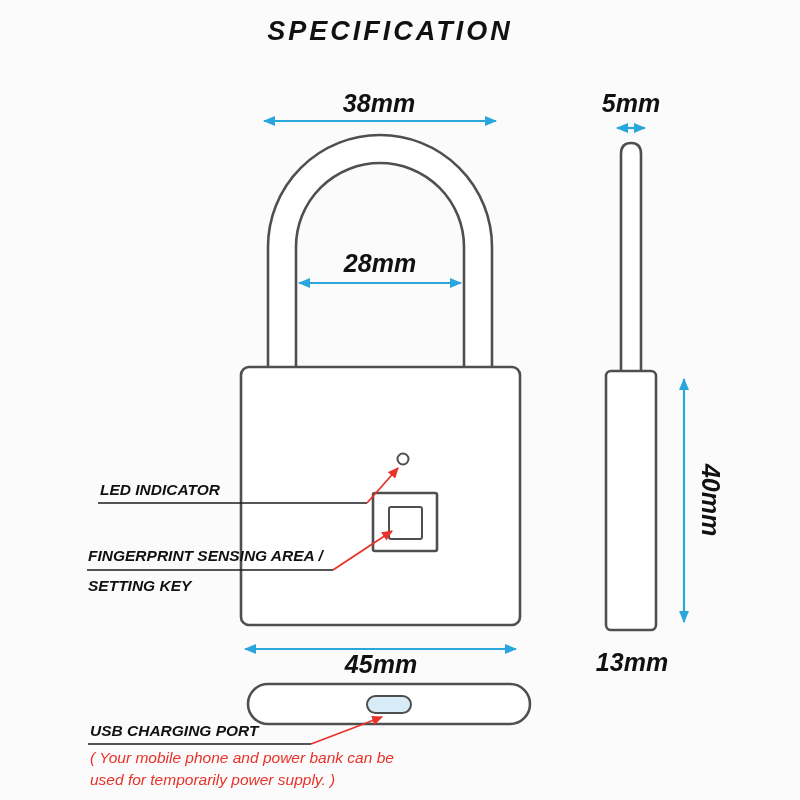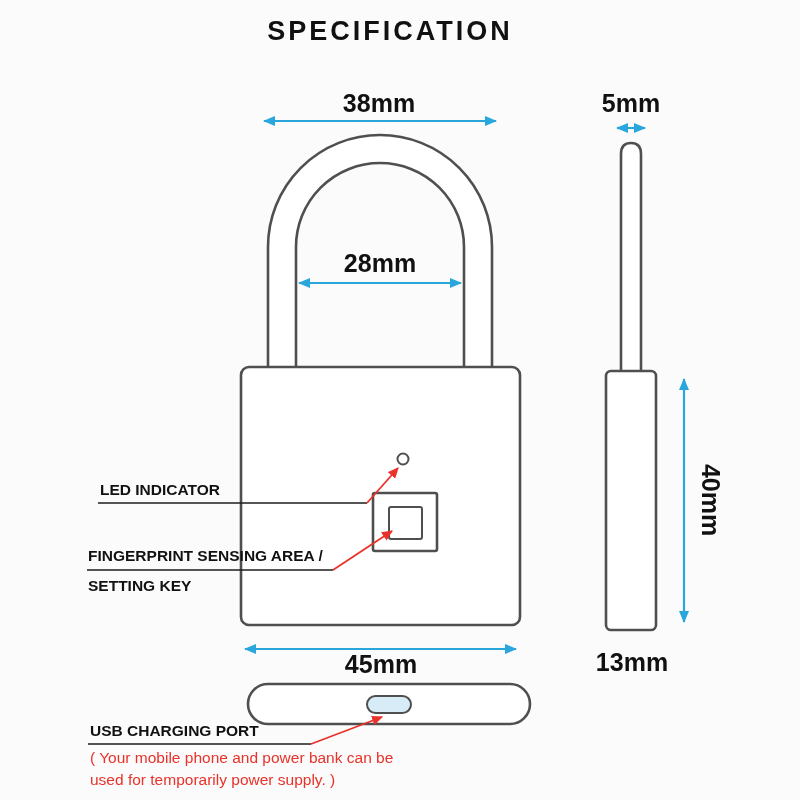--- a/index.html
+++ b/index.html
@@ -3,21 +3,21 @@
 <meta charset="utf-8">
 <style>
   html, body {
     margin: 0;
     padding: 0;
     width: 800px;
     height: 800px;
     background: var(--color-background, #fbfbfb);
     overflow: hidden;
   }
-  .stage { width: 800px; height: 776px; position: relative; }
+  .stage { width: 800px; height: 776px; position: relative; font-style: italic; }
   svg { display: block; }
   svg text {
     font-family: "Liberation Sans", "DejaVu Sans", sans-serif;
     fill: var(--color-text, #111111);
   }
   .title      { font-size: 27px; font-weight: 700; letter-spacing: 3px; }
   .dim-label  { font-size: 25px; font-weight: 700; }
   .callout    { font-size: 15.5px; font-weight: 700; }
   .note       { font-size: 15.5px; font-weight: 400; fill: var(--color-note, #e8322a); }
   .outline      { stroke: var(--color-outline, #4f4f4f); stroke-width: 2.6; }

